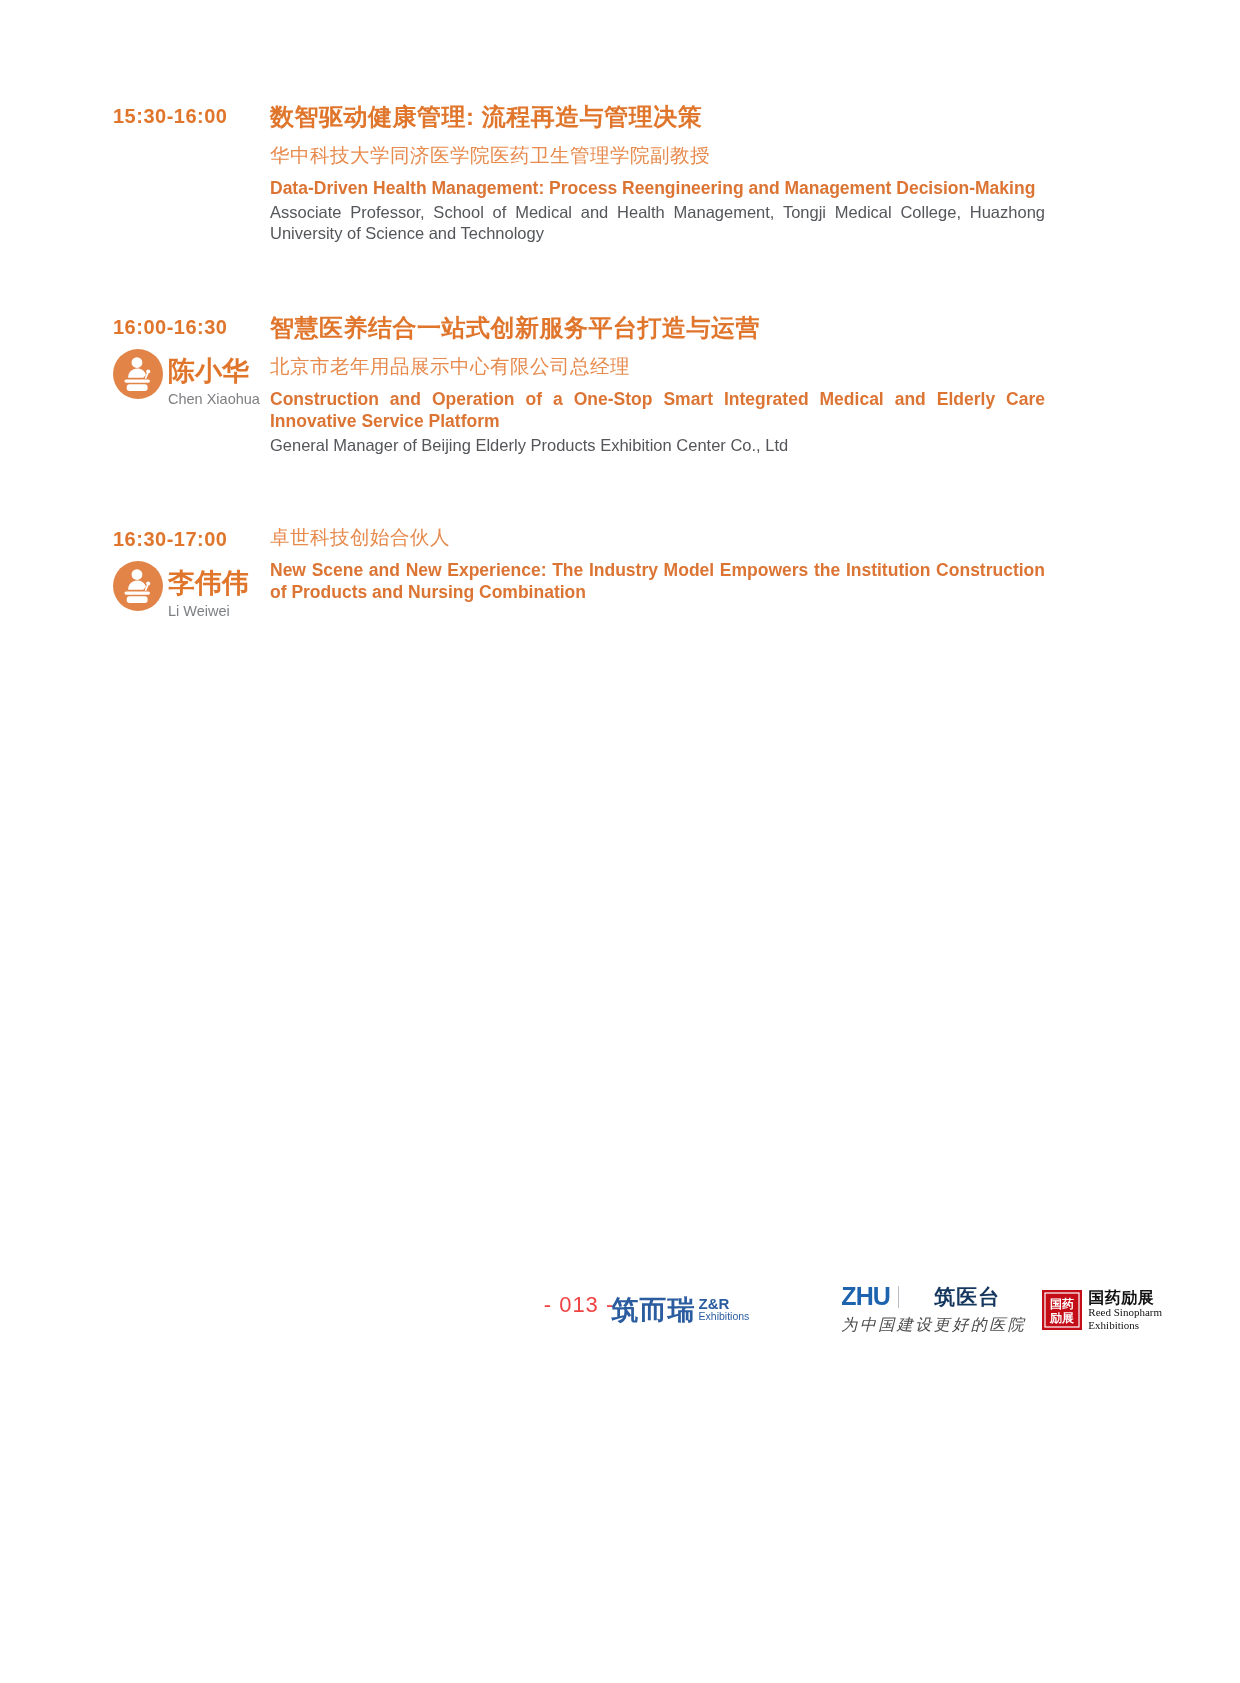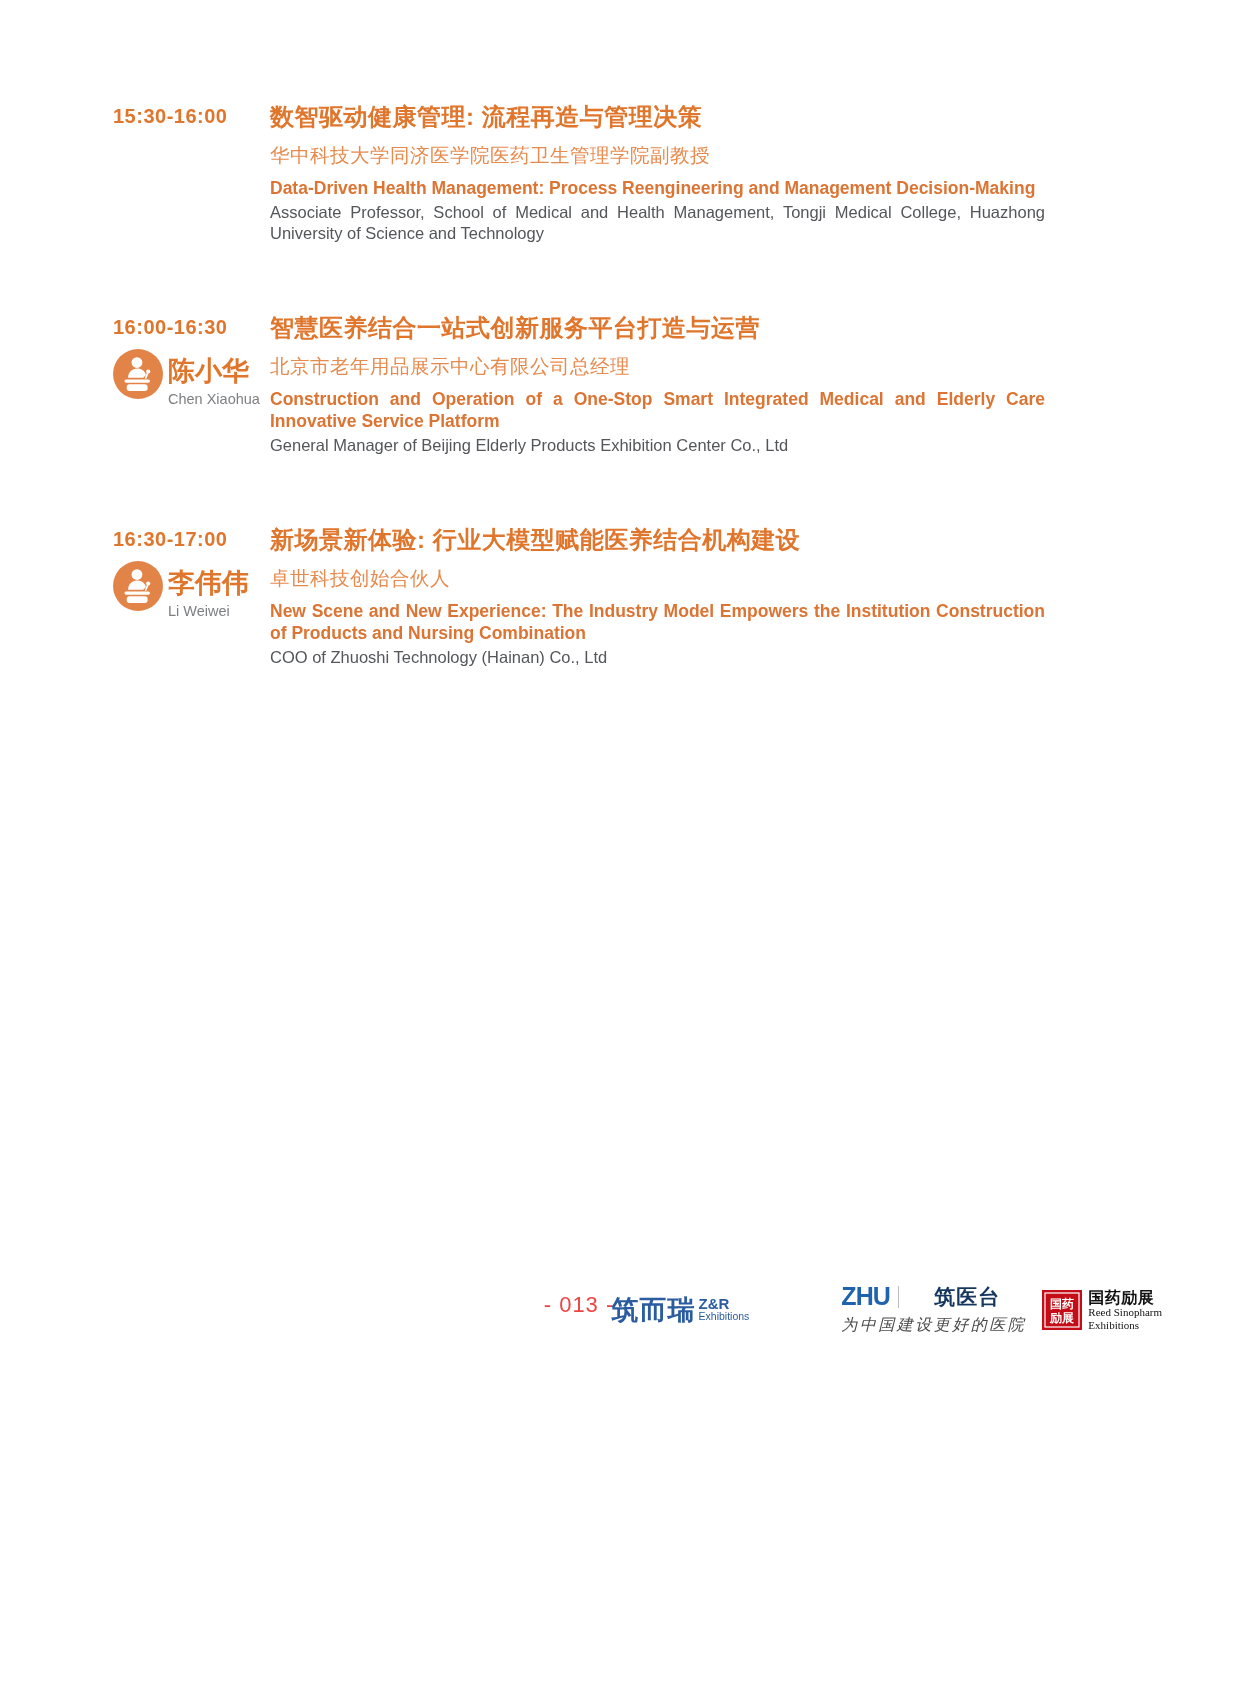--- a/index.html
+++ b/index.html
@@ -268,24 +268,22 @@
               <rect x="13.2" y="33.8" width="20" height="6.4" rx="2.6"></rect>
             </g>
           </svg>
           <div class="names">
             <div class="name-cn">李伟伟</div>
             <div class="name-en">Li Weiwei</div>
           </div>
         </div>
       </div>
       <div class="right">
-        <h2 class="title-cn">新场景新体验: 行业大模型赋能医养结合机构建设</h2>
         <div class="affil-cn">卓世科技创始合伙人</div>
         <h3 class="title-en">New Scene and New Experience: The Industry Model Empowers the Institution Construction of Products and Nursing Combination</h3>
-        <p class="affil-en">COO of Zhuoshi Technology (Hainan) Co., Ltd</p>
       </div>
     </section>
 
   </main>
 
   <footer class="footer">
     <div class="page-number">- 013 -</div>
 
     <div class="logos">
 

